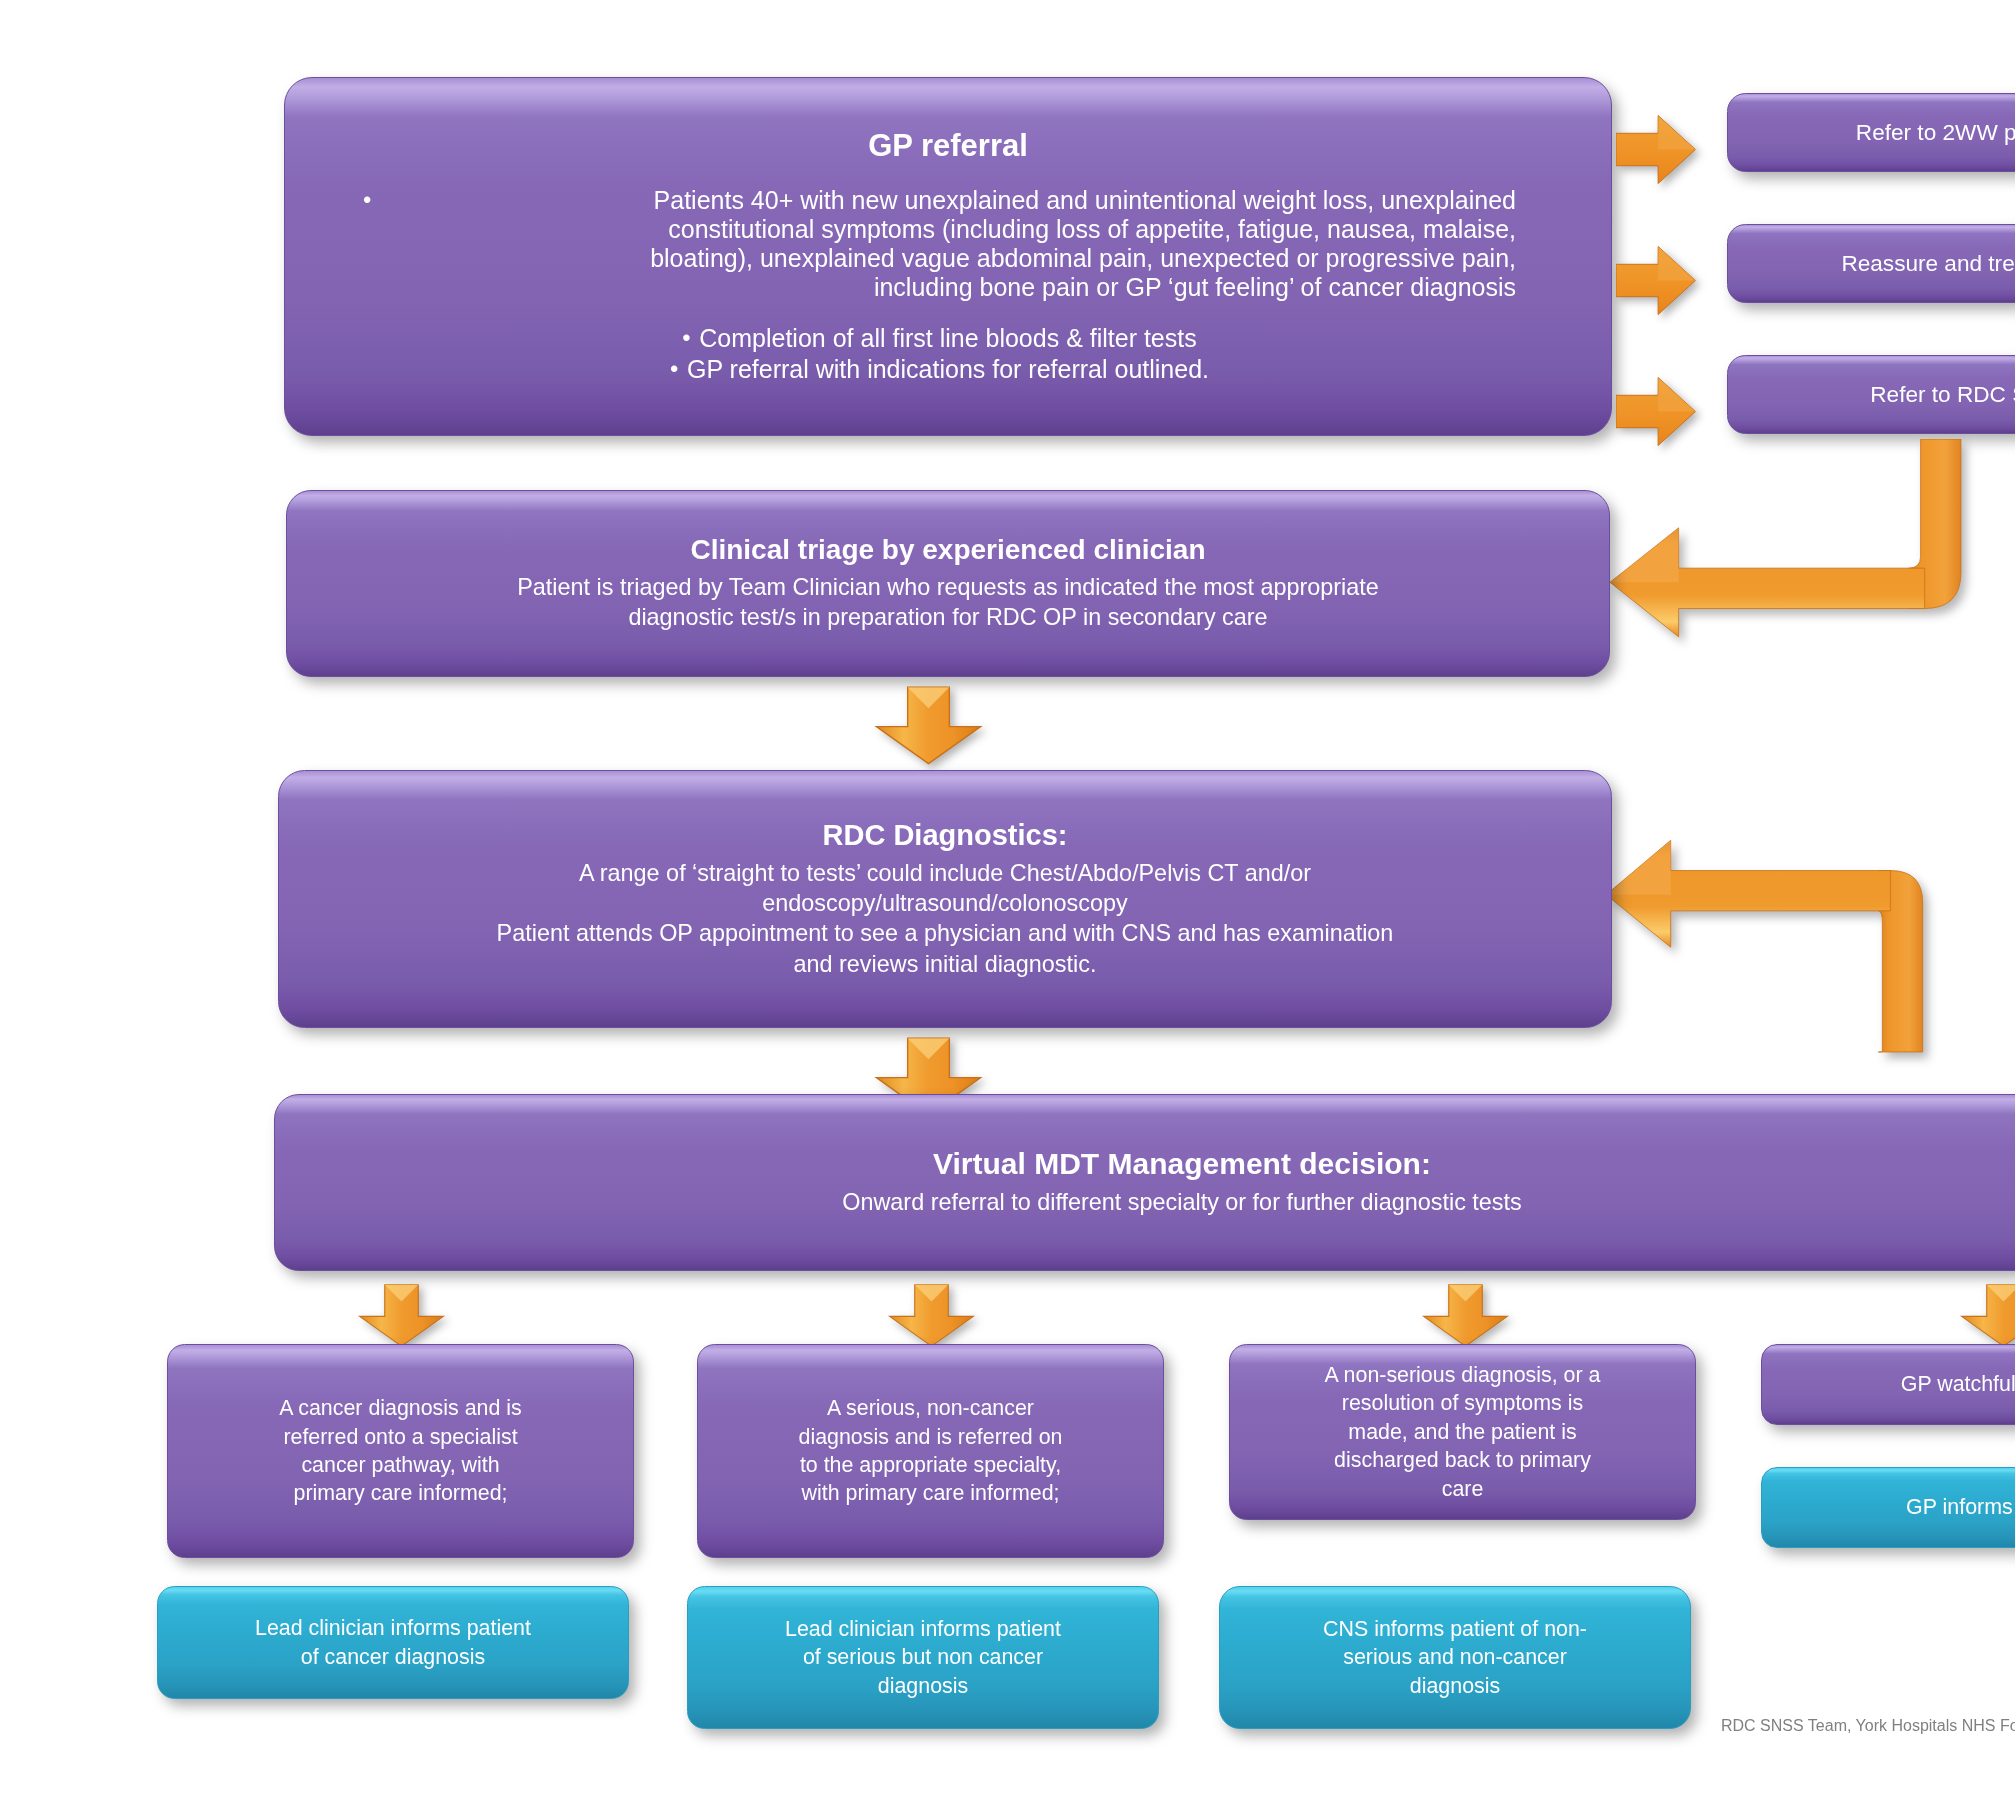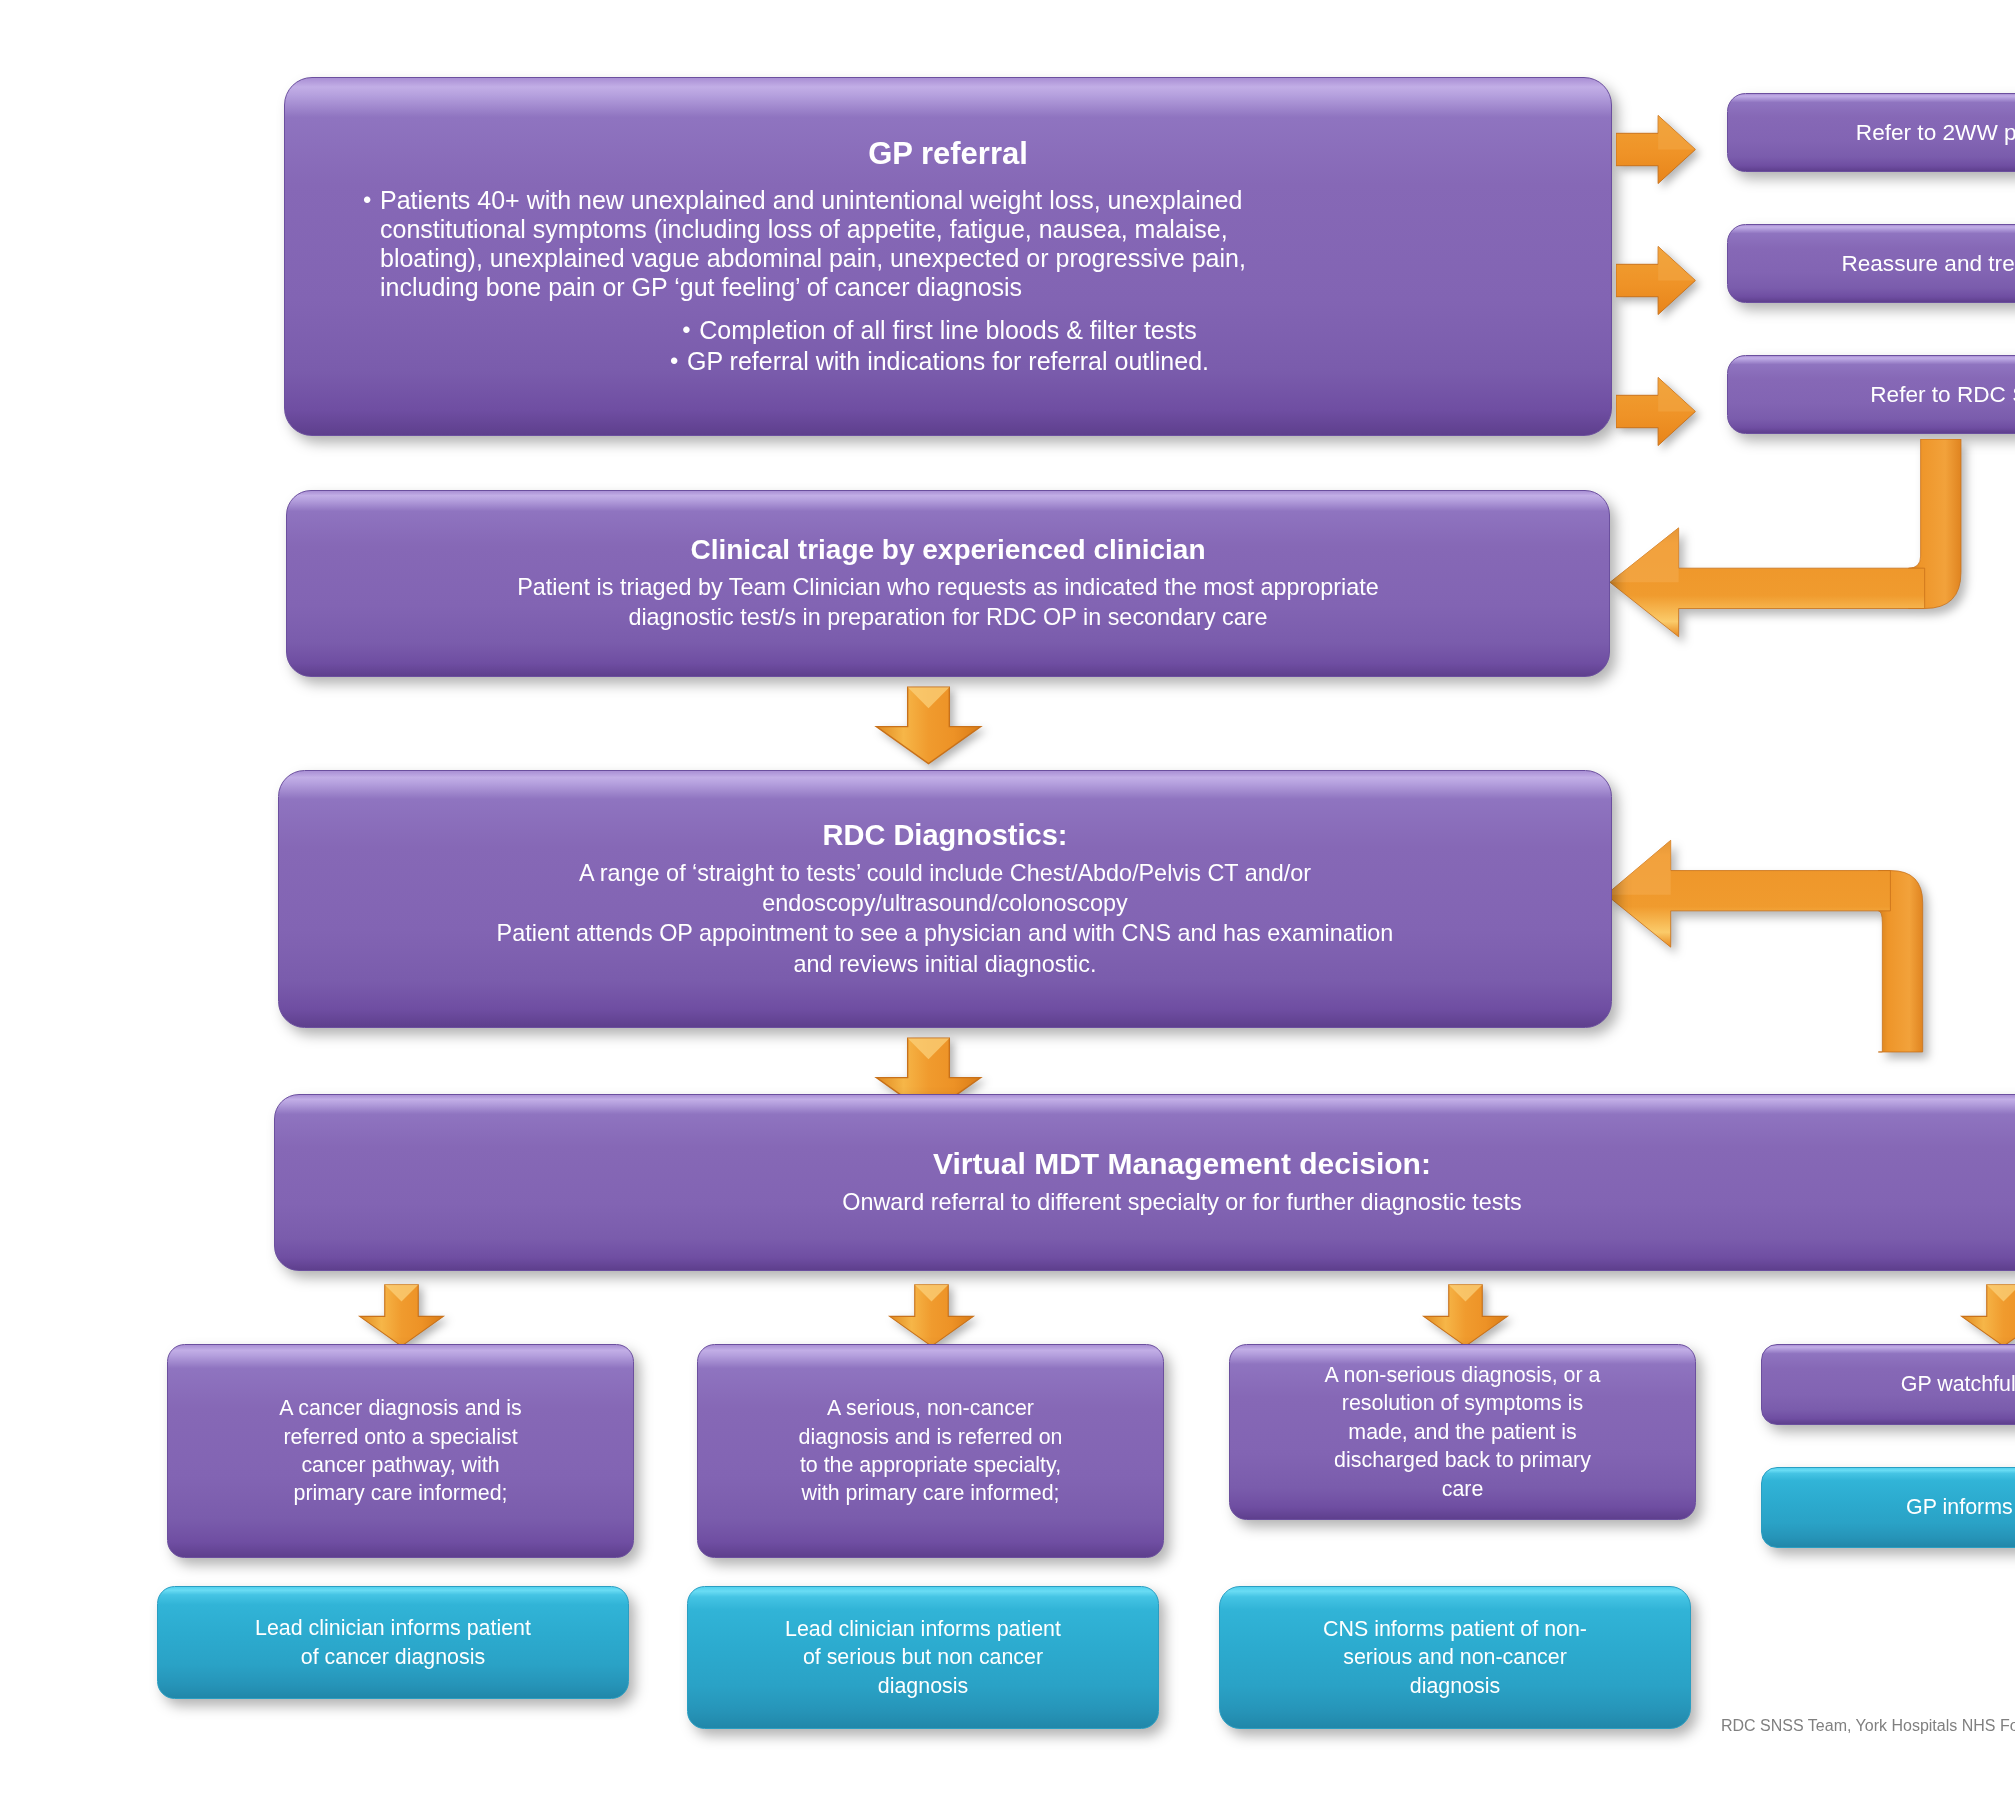--- a/index.html
+++ b/index.html
@@ -69,21 +69,21 @@
   }
 </style>
 </head>
 <body>
 
 <div class="stage">
 
   <div class="box purple" style="left:284px;top:77px;width:1328px;height:359px;border-radius:28px;">
     <div class="ttl" style="font-size:31px;margin-bottom:10.5px;">GP referral</div>
     <div style="font-size:25px;width:100%;">
-      <div class="bul" style="margin:4px auto;width:1136px;text-align:left;">
+      <div class="bul" style="margin:12px auto;width:1136px;text-align:right;">
         <span class="bullet-line">Patients 40+ with new unexplained and unintentional weight loss, unexplained</span>
         <span class="bullet-line">constitutional symptoms (including loss of appetite, fatigue, nausea, malaise,</span>
         <span class="bullet-line">bloating), unexplained vague abdominal pain, unexpected or progressive pain,</span>
         <span class="bullet-line">including bone pain or GP ‘gut feeling’ of cancer diagnosis</span>
       </div>
       <div class="bul" style="display:inline-block;margin-top:10px;">Completion of all first line bloods  &amp; filter tests</div>
       <div style="height:1.6px;"></div>
       <div class="bul" style="display:inline-block;">GP referral with indications for referral outlined.</div>
     </div>
   </div>

